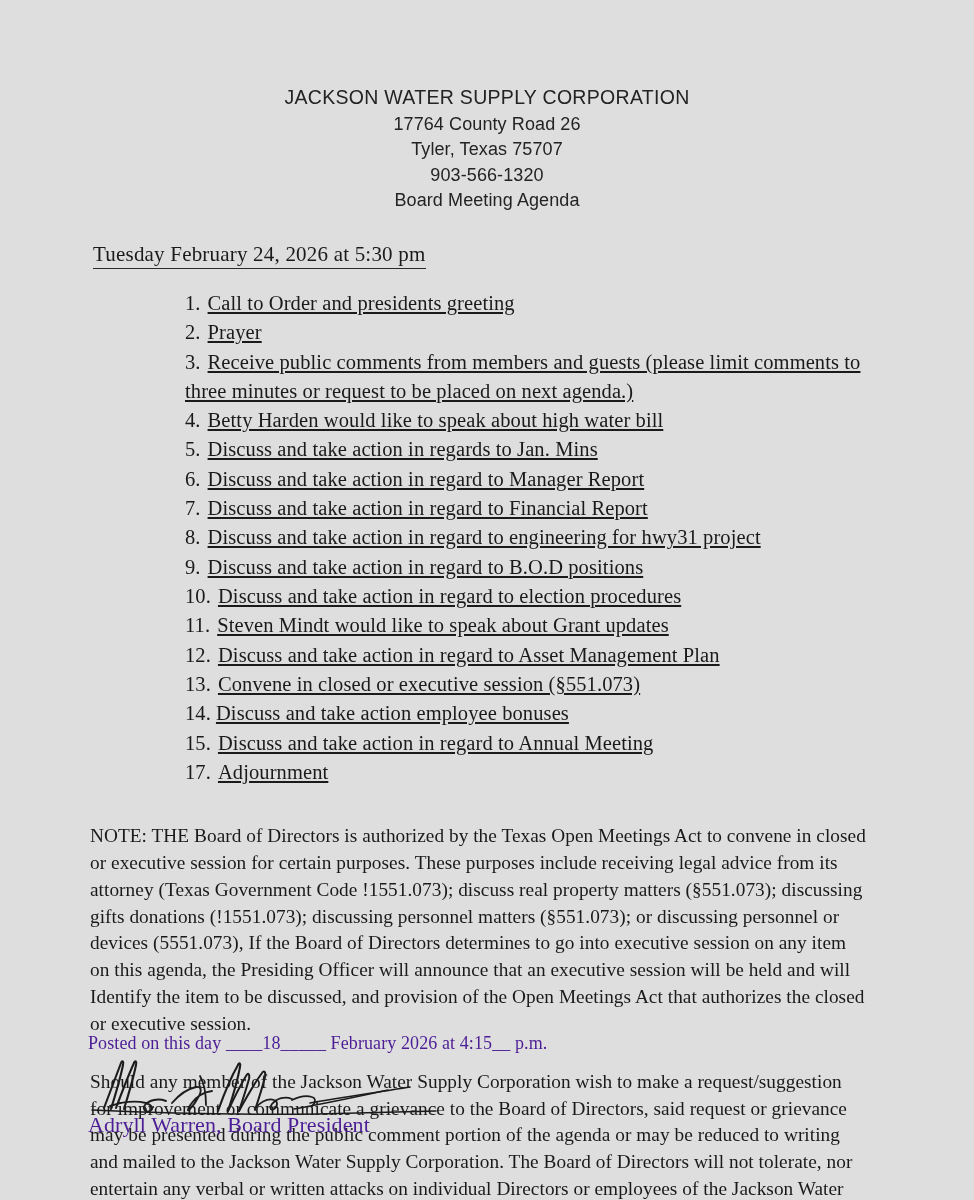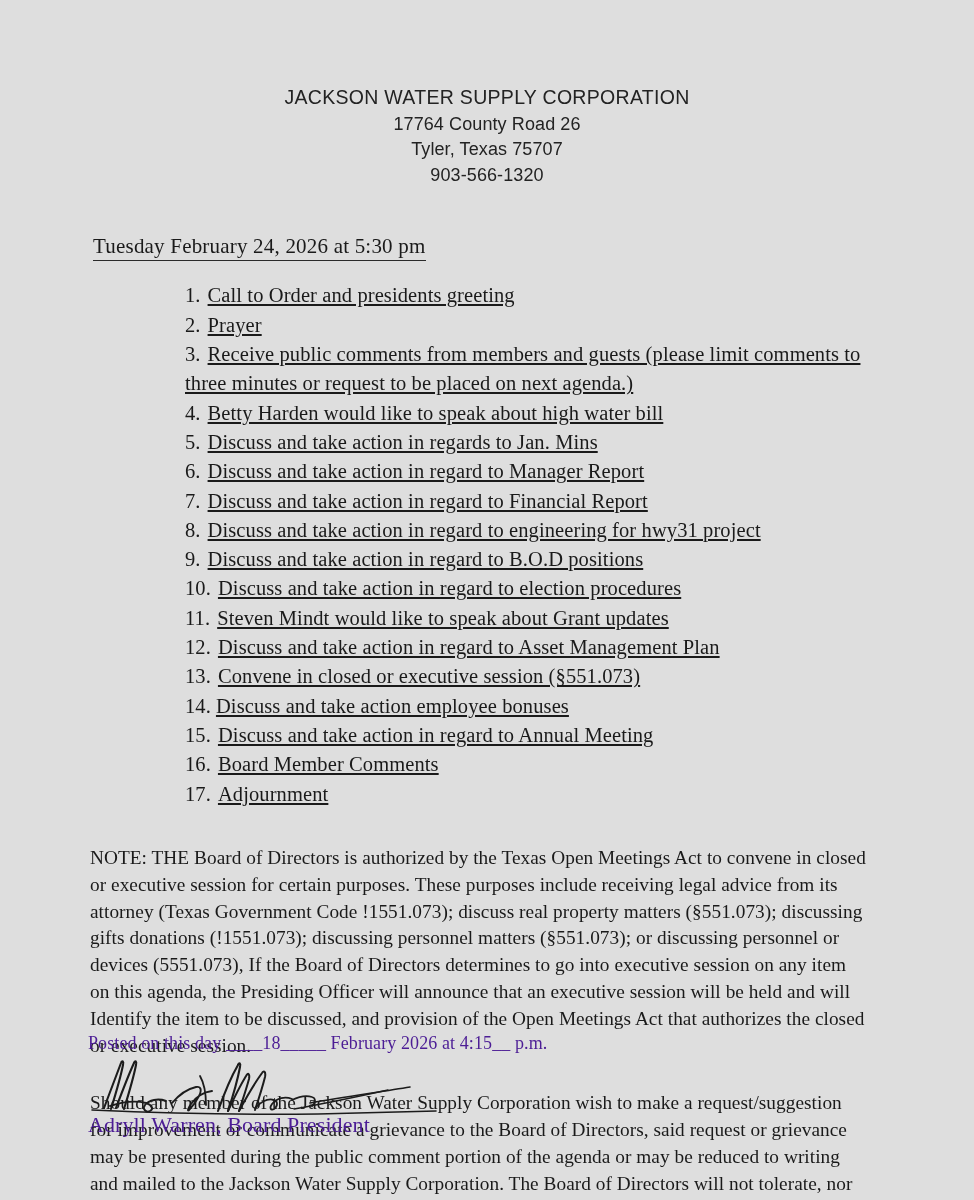--- a/index.html
+++ b/index.html
@@ -36,21 +36,21 @@
     color: #232323;
   }
   .letterhead .ln {
     font-size: 18px;
     letter-spacing: 0.1px;
     color: #232323;
   }
 
   
   .datebar {
-    margin-top: 46px;
+    margin-top: 28px;
     padding-left: 93px;
   }
   .datebar .datetext {
     font-size: 21px;
     border-bottom: 1.3px solid #2a2a2a;
     padding-bottom: 1px;
     display: inline-block;
     letter-spacing: 0.2px;
   }
 
@@ -147,20 +147,21 @@
 </head>
 <body>
 
 <div class="page">
 
   <div class="letterhead">
     <div class="org">JACKSON WATER SUPPLY CORPORATION</div>
     <div class="ln">17764 County Road 26</div>
     <div class="ln">Tyler, Texas 75707</div>
     <div class="ln">903-566-1320</div>
+    <div class="ln">Board Meeting Agenda</div>
   </div>
 
   <div class="datebar">
     <span class="datetext">Tuesday February 24, 2026 at 5:30 pm</span>
   </div>
 
   <div class="agenda">
     <div class="item hang">
       <span class="num">1.</span><span class="txt">Call to Order and presidents greeting</span>
     </div>
@@ -198,23 +199,20 @@
       <span class="num">12.</span><span class="txt">Discuss and take action in regard to Asset Management Plan</span>
     </div>
     <div class="item hang">
       <span class="num">13.</span><span class="txt">Convene in closed or executive session (§551.073)</span>
     </div>
     <div class="item hang extra-space">
       <span class="num">14.</span><span class="txt">Discuss and take action employee bonuses</span>
     </div>
     <div class="item hang">
       <span class="num">15.</span><span class="txt">Discuss and take action in regard to Annual Meeting</span>
-    </div>
-    <div class="item hang">
-      <span class="num">16.</span><span class="txt">Board Member Comments</span>
     </div>
     <div class="item hang">
       <span class="num">17.</span><span class="txt">Adjournment</span>
     </div>
   </div>
 
   <div class="body-block">
     <p class="para note">NOTE: THE Board of Directors is authorized by the Texas Open Meetings Act to convene in closed or executive session for certain purposes. These purposes include receiving legal advice from its attorney (Texas Government Code !1551.073); discuss real property matters (§551.073); discussing gifts donations (!1551.073); discussing personnel matters (§551.073); or discussing personnel or devices (5551.073), If the Board of Directors determines to go into executive session on any item on this agenda, the Presiding Officer will announce that an executive session will be held and will Identify the item to be discussed, and provision of the Open Meetings Act that authorizes the closed or executive session.</p>
     <p class="para grievance">Should any member of the Jackson Water Supply Corporation wish to make a request/suggestion for improvement or communicate a grievance to the Board of Directors, said request or grievance may be presented during the public comment portion of the agenda or may be reduced to writing and mailed to the Jackson Water Supply Corporation. The Board of Directors will not tolerate, nor entertain any verbal or written attacks on individual Directors or employees of the Jackson Water Supply Corporation.</p>
   </div>

